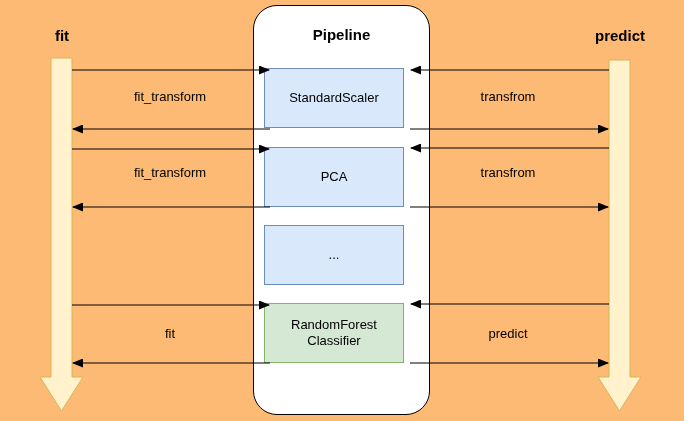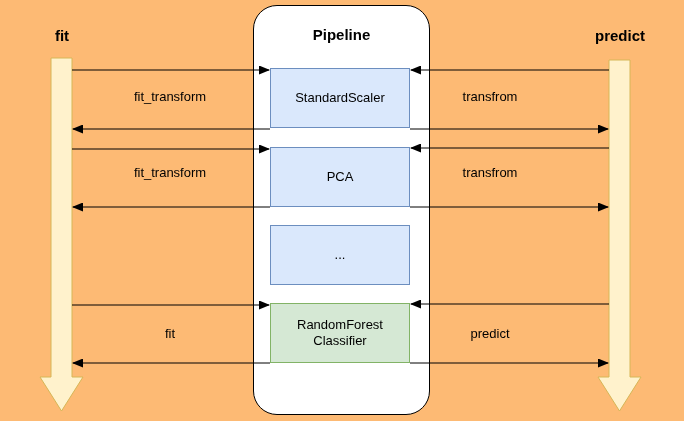--- a/index.html
+++ b/index.html
@@ -34,21 +34,21 @@
   .pipeline-title {
     position: absolute;
     top: 20px; left: 0;
     width: 100%;
     text-align: center;
     font-weight: bold;
     font-size: 15px;
   }
   .stage {
     position: absolute;
-    left: 270px;
+    left: 264px;
     width: 140px; height: 60px;
     box-sizing: border-box;
     display: flex;
     align-items: center;
     justify-content: center;
     text-align: center;
     font-size: 13px;
     line-height: 1.25;
     white-space: pre-line;
   }
@@ -58,21 +58,21 @@
   .stage.s2 { top: 147px; }
   .stage.s3 { top: 225px; }
   .stage.s4 { top: 303px; }
   .msg {
     position: absolute;
     width: 160px;
     text-align: center;
     font-size: 13px;
   }
   .msg.mleft  { left: 90px; }
-  .msg.mright { left: 410px; }
+  .msg.mright { left: 428px; }
   .msg.row1 { top: 89px; }
   .msg.row2 { top: 165px; }
   .msg.row3 { top: 326px; }
   svg.arrows {
     position: absolute;
     left: 0; top: 0;
     width: 684px; height: 421px;
   }
   .lifeline-shape { fill: #fff2cc; stroke: #d6b656; stroke-width: 1; }
   .msg-line { stroke: #000000; stroke-width: 1; }

